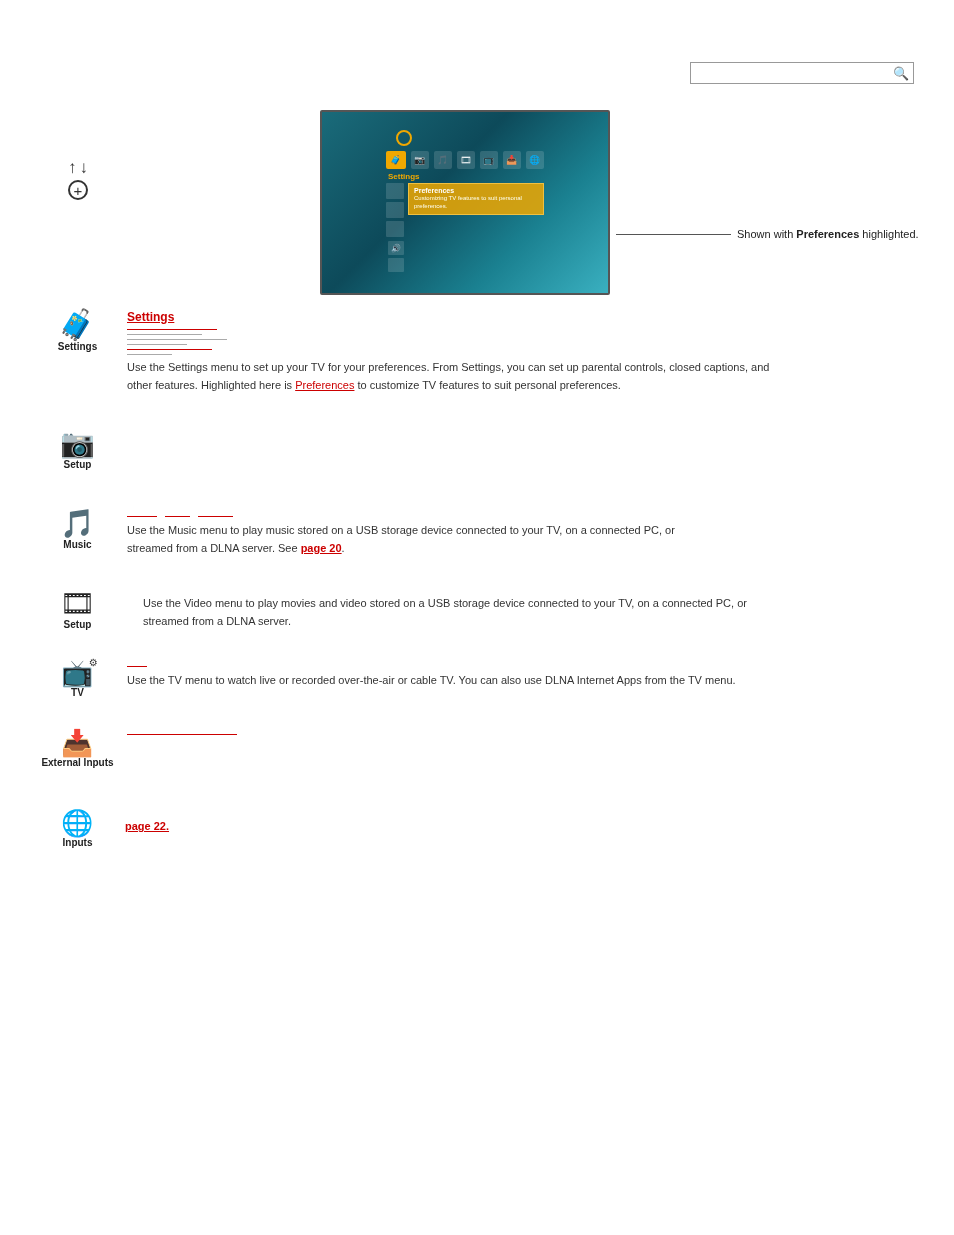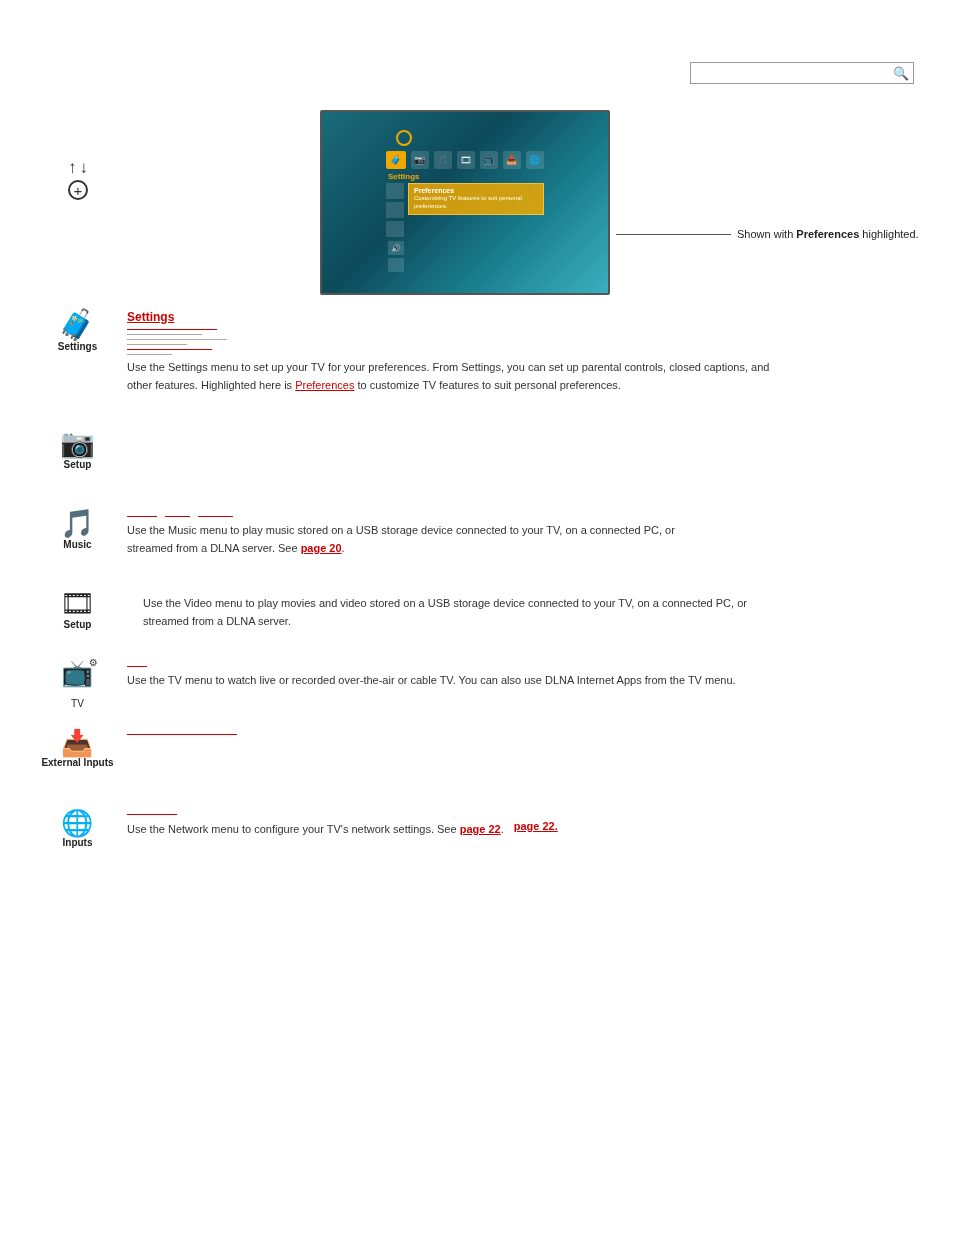--- a/index.html
+++ b/index.html
@@ -165,21 +165,21 @@
       Use the Video menu to play movies and video stored on a USB storage device connected to your TV, on a connected PC, or streamed from a DLNA server.
     </div>
   </div>
 </div>
 
 <div style="position:absolute; top:660px; left:40px; display:flex; flex-direction:row; align-items:flex-start;">
   <div style="width:75px; display:flex; flex-direction:column; align-items:center; padding-top:0px;">
     <div style="font-size:26px; line-height:1; position:relative;">
       📺<span style="font-size:10px; position:absolute; top:-2px; right:-4px; color:#333;">⚙</span>
     </div>
-    <div style="font-size:10px; font-weight:normal; color:#222; margin-top:12px;">TV</div>
+    <div style="font-size:10px; font-weight:bold; color:#222; margin-top:1px;">TV</div>
   </div>
   <div style="flex:1; padding-left:12px;">
 
     <div style="width:20px; height:1px; background:#cc0000; margin: 6px 0 5px 0;"></div>
     <div style="font-size:11px; color:#333; line-height:1.6; max-width:650px;">
       Use the TV menu to watch live or recorded over-the-air or cable TV. You can also use DLNA Internet Apps from the TV menu.
     </div>
   </div>
 </div>
 
@@ -192,23 +192,16 @@
 
     <div style="width:110px; height:1px; background:#cc0000; margin: 4px 0 6px 0;"></div>
   </div>
 </div>
 
 <div style="position:absolute; top:810px; left:40px; display:flex; flex-direction:row; align-items:flex-start;">
   <div style="width:75px; display:flex; flex-direction:column; align-items:center; padding-top:0px;">
     <div style="font-size:26px; line-height:1;">🌐</div>
     <div style="font-size:10px; font-weight:bold; color:#222; text-align:center; margin-top:1px;">Inputs</div>
   </div>
-  <div style="flex:1; padding-left:12px;">
-
-    <div style="width:50px; height:1px; background:#cc0000; margin: 4px 0 6px 0;"></div>
-    <div style="font-size:11px; color:#333; line-height:1.6; max-width:580px;">
-      Use the Network menu to configure your TV's network settings. See <span style="color:#cc0000; text-decoration:underline; font-weight:bold;">page 22</span>.
-    </div>
-  </div>
   <div style="width:220px; padding-left:10px; font-size:11px; color:#333; margin-top:10px;">
     <span style="color:#cc0000; text-decoration:underline; font-weight:bold;">page 22.</span>
   </div>
 </div>
 
 </body></html>

